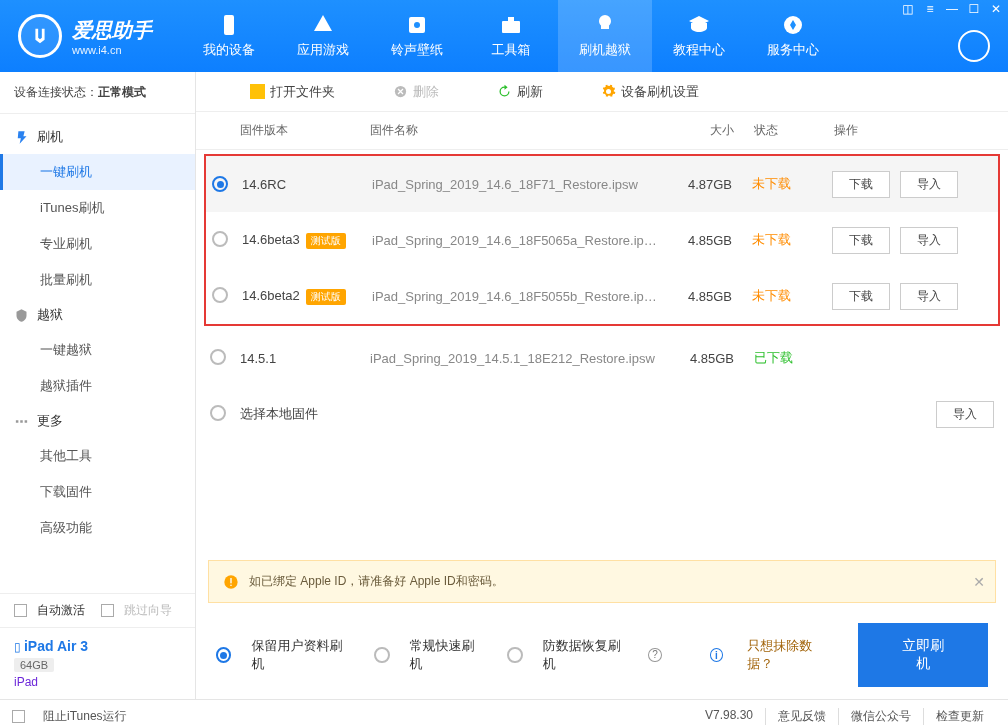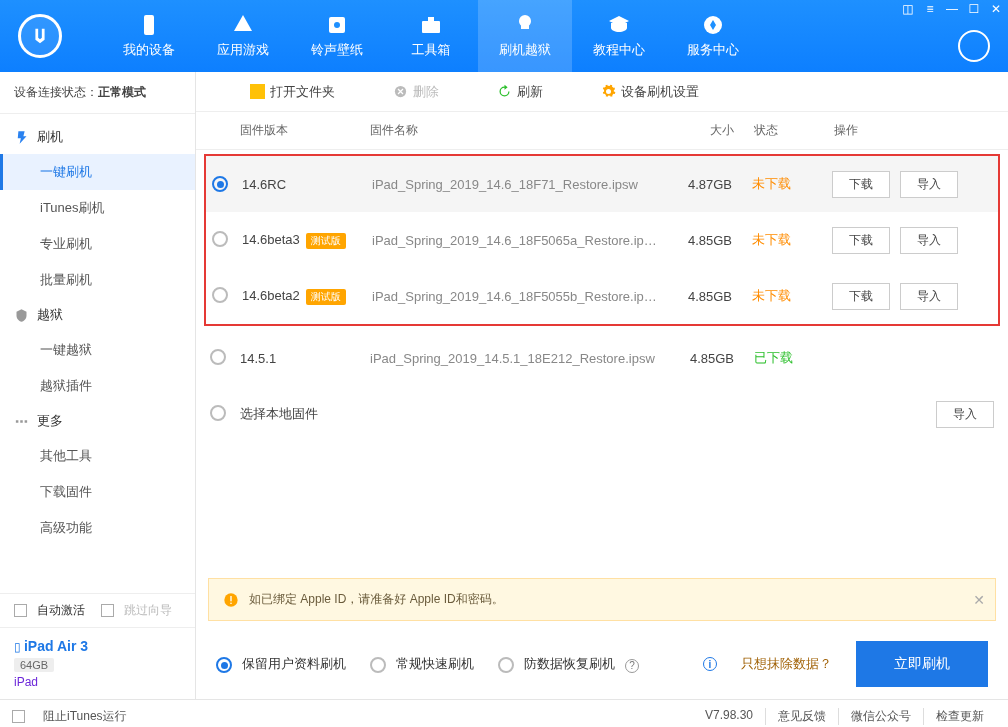--- a/index.html
+++ b/index.html
@@ -76,21 +76,21 @@
 .btn { border: 1px solid #ccc; background: #fff; padding: 4px 16px; font-size: 12px; cursor: pointer; color: #444; }
 .actwrap { display: flex; gap: 10px; }
 
 .row.outside { padding: 0 14px; }
 
 .alert { margin: 20px 12px 8px; padding: 12px 14px; background: #fff8e1; border: 1px solid #ffe0a3; display: flex; align-items: center; gap: 10px; font-size: 12px; color: #6b5c3c; position: relative; }
 .alert .x { position: absolute; right: 10px; color: #aaa; cursor: pointer; font-size: 14px; }
 .alert svg { fill: #ffa500; width: 16px; height: 16px; }
 
 .optbar { padding: 12px 20px; display: flex; align-items: center; gap: 24px; font-size: 13px; }
-.opt { display: flex; align-items: flex-end; gap: 10px; cursor: pointer; }
+.opt { display: flex; align-items: center; gap: 20px; cursor: pointer; }
 .q { width: 14px; height: 14px; border: 1px solid #999; border-radius: 50%; text-align: center; font-size: 10px; color: #777; line-height: 12px; }
 .link { color: #a16207; cursor: pointer; }
 .primary { background: #1e78e6; color: #fff; border: none; padding: 14px 38px; font-size: 14px; cursor: pointer; margin-left: auto; }
 .i-icon { color: #1e78e6; font-weight: bold; border: 1px solid #1e78e6; border-radius: 50%; width: 14px; height: 14px; text-align: center; font-size: 10px; line-height: 13px; }
 
 
 .footer { height: 14px; border-top: 1px solid #e5e5e5; display: flex; align-items: center; padding: 16px 12px; font-size: 12px; color: #555; gap: 18px; }
 .footer .right { margin-left: auto; display: flex; gap: 0; }
 .footer .right span { padding: 0 12px; border-left: 1px solid #ddd; cursor: pointer; }
 .footer .right span:first-child { border: none; }
@@ -104,20 +104,24 @@
     <span>≡</span>
     <span>—</span>
     <span>☐</span>
     <span>✕</span>
   </div>
   <div class="brand">
     <div class="brand-logo">
       <svg viewBox="0 0 24 24">
           <path d="M7 4v12l5 4 5-4V4h-3v10l-2 1.5L10 14V4z"></path>
         </svg>
+    </div>
+    <div class="brand-text">
+      <div class="title">爱思助手</div>
+      <div class="sub">www.i4.cn</div>
     </div>
   </div>
   <div class="nav">
     <div class="nav-item">
         <svg viewBox="0 0 24 24">
           <rect x="7" y="2" width="10" height="20" rx="2"></rect>
         </svg>
         <span>我的设备</span>
       </div>
     <div class="nav-item">

